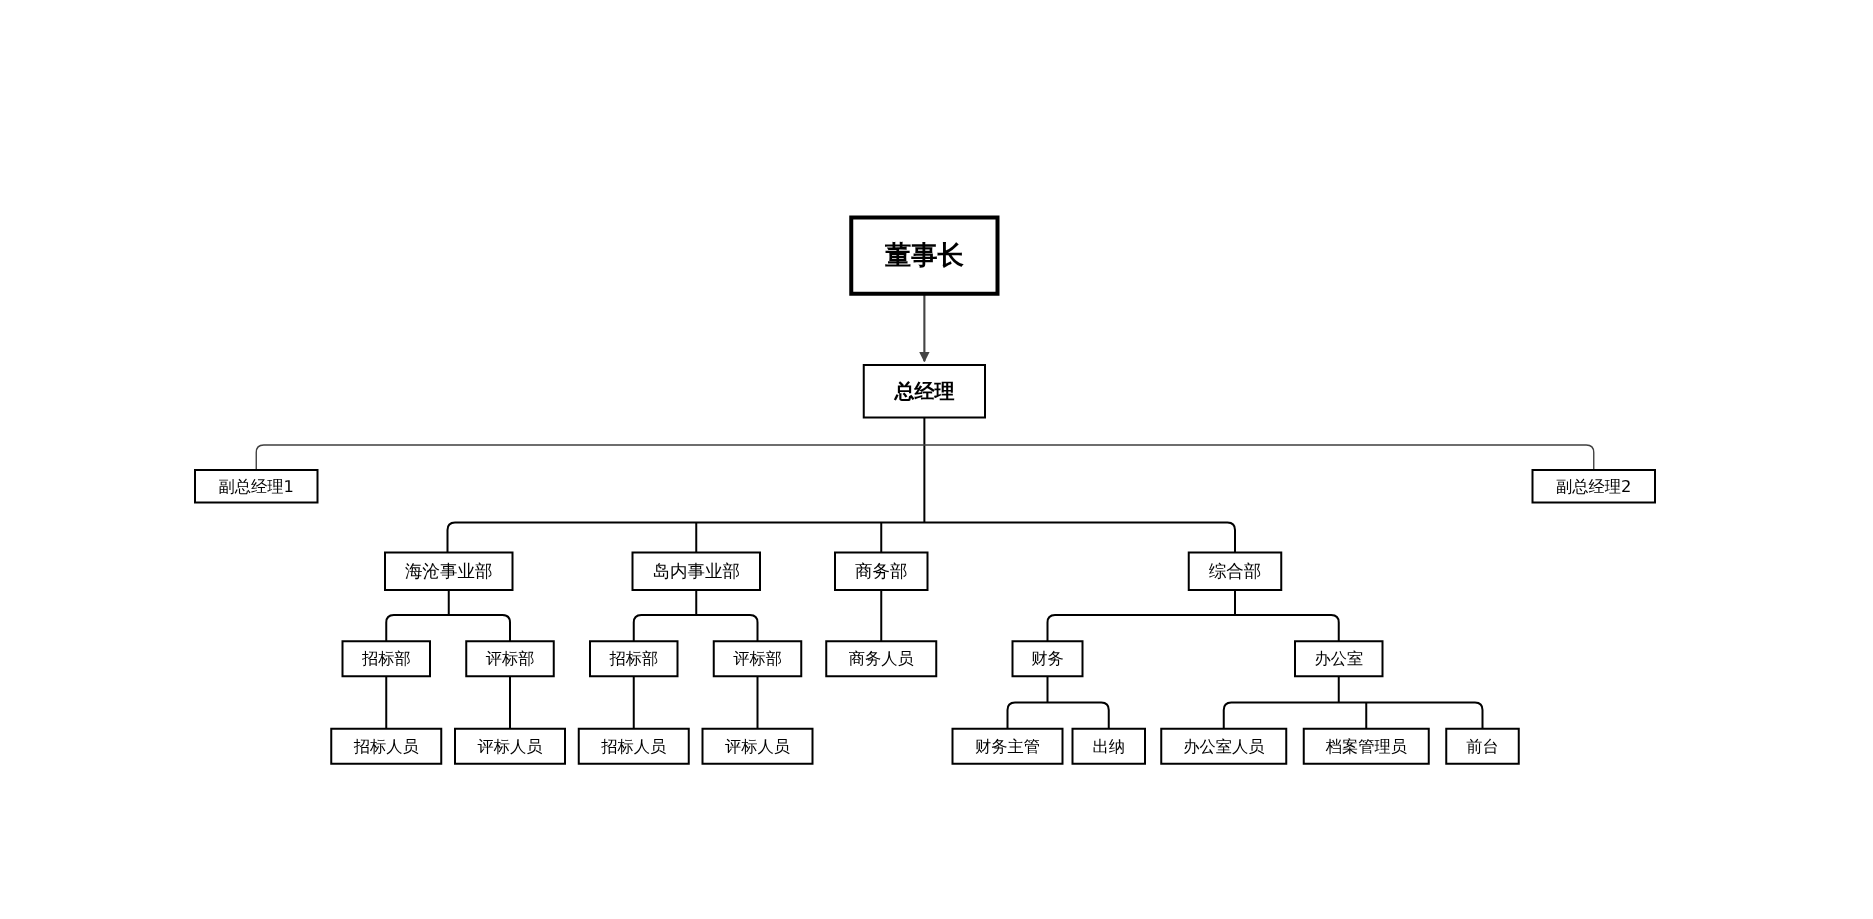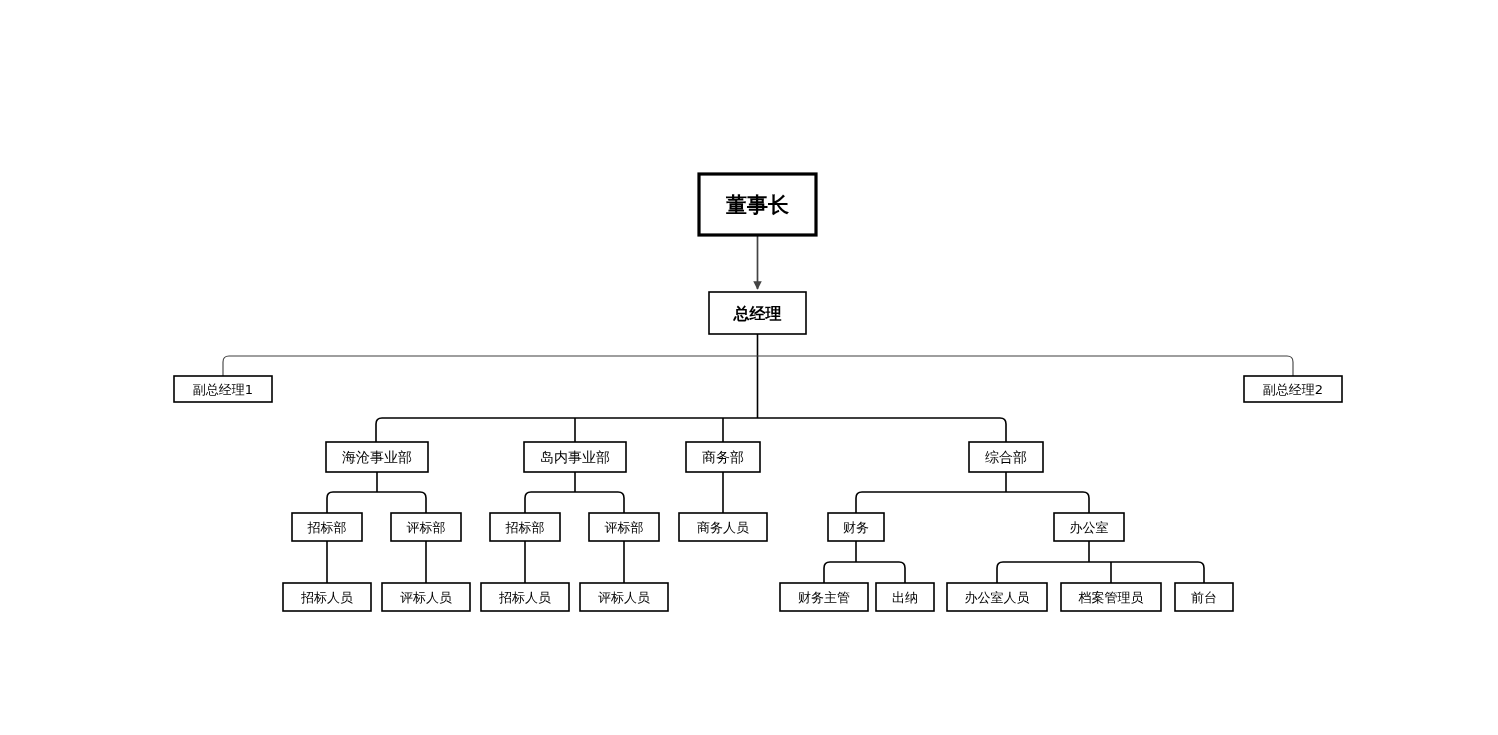--- a/index.html
+++ b/index.html
@@ -55,21 +55,21 @@
     stroke-width: 1.1;
   }
   .connector.arrowed {
     stroke: #444444;
     stroke-width: 1.7;
   }
 </style>
 </head>
 <body>
 
-<div id="chart-root" style="width: 1476px; height: 735px; background: rgb(255, 255, 255); margin-left: 18px;">
+<div id="chart-root" style="width: 1476px; height: 735px; background: rgb(255, 255, 255);">
   <svg id="org-svg" viewBox="0 0 1498 735">
     <defs>
       <marker id="arrow-head" viewBox="0 0 10 10" refX="9" refY="5" markerWidth="5" markerHeight="5" orient="auto-start-reverse">
         <path d="M 0 0 L 10 5 L 0 10 z" fill="#444444"></path>
       </marker>
     </defs>
     <g id="connectors-layer">
         <path class="connector arrowed" d="M 739.5 235 L 739.5 289" marker-end="url(#arrow-head)"></path>
         <path class="connector" d="M 739.5 334 L 739.5 418"></path>
         <path class="connector thin" d="M 205 402 L 205 362 Q 205 356 211 356 L 1269 356 Q 1275 356 1275 362 L 1275 376"></path>

